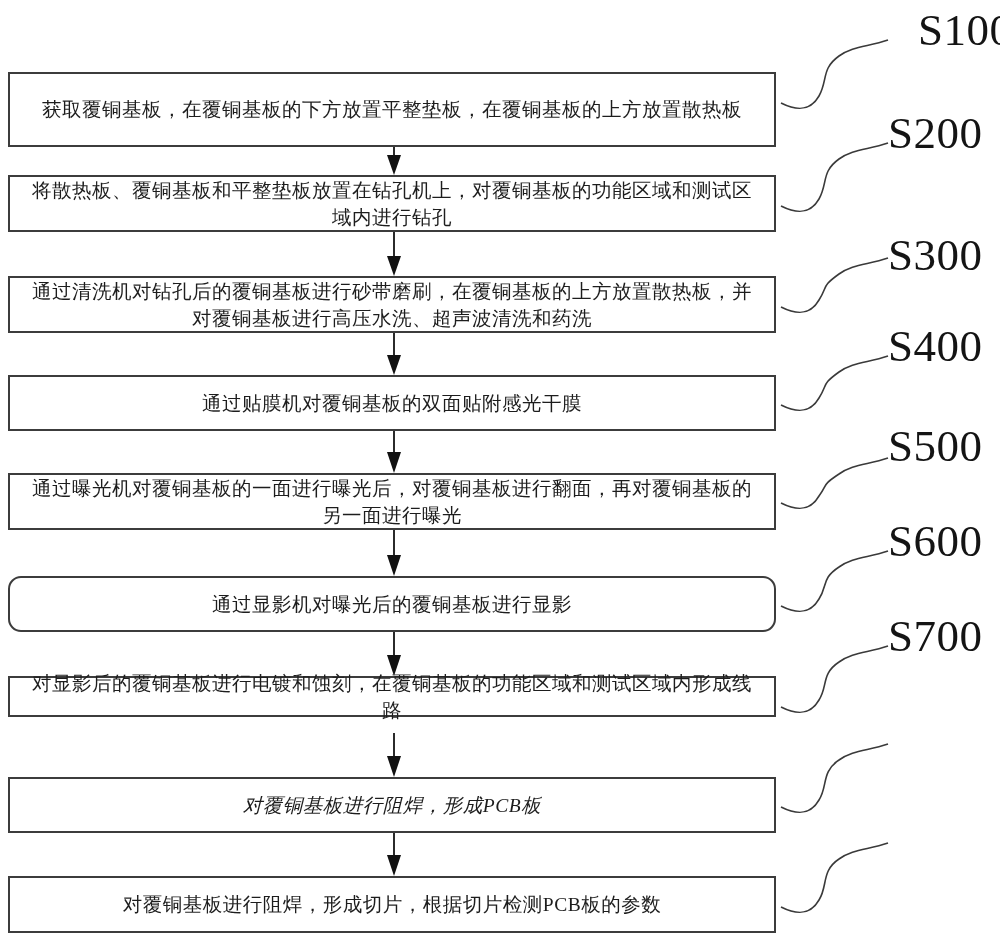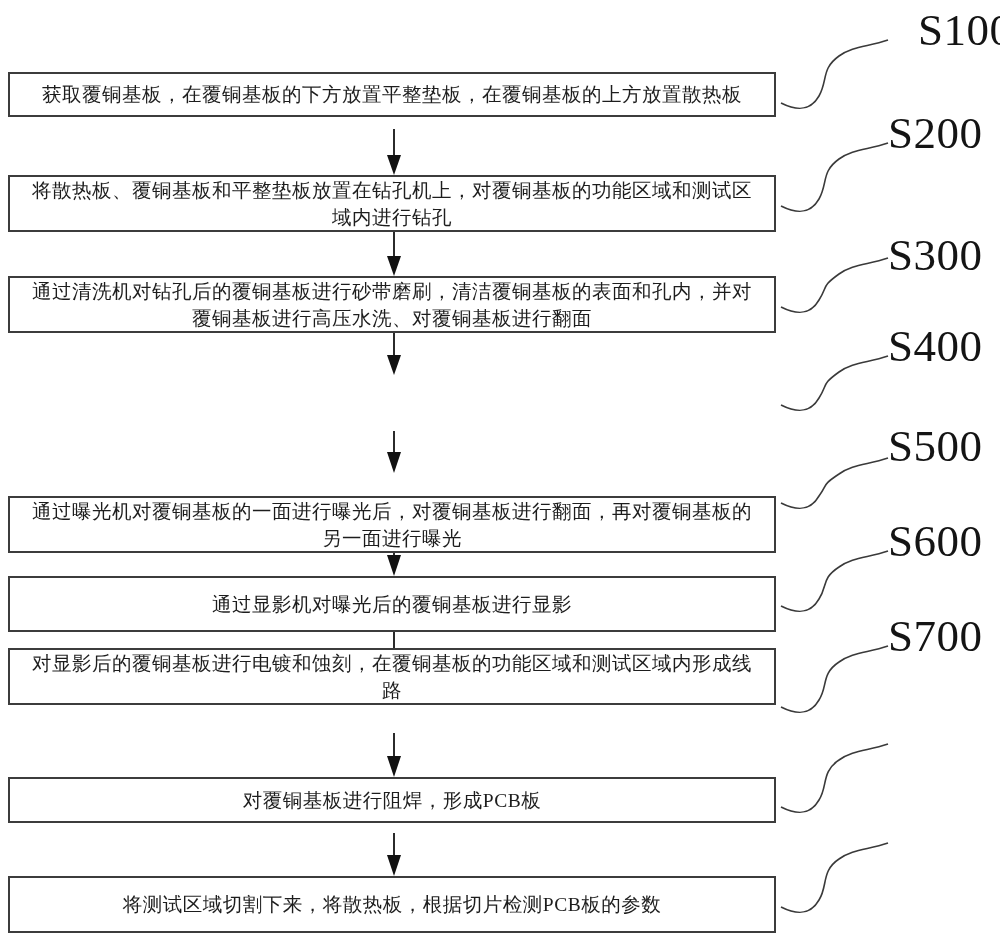--- a/index.html
+++ b/index.html
@@ -92,43 +92,46 @@
     <path class="leader" d="M781,206 C799,215 811,213 819,199 C828,183 821,172 839,159 C853,149 867,150 888,143"></path>
     <path class="leader" d="M781,307 C799,316 811,314 819,300 C828,286 821,287 839,274 C853,264 867,265 888,258"></path>
     <path class="leader" d="M781,405 C799,414 811,412 819,398 C828,384 821,385 839,372 C853,362 867,363 888,356"></path>
     <path class="leader" d="M781,503 C799,512 811,510 819,496 C828,484 821,486 839,474 C853,464 867,465 888,458"></path>
     <path class="leader" d="M781,606 C799,615 811,613 819,599 C828,585 821,579 839,567 C853,557 867,558 888,551"></path>
     <path class="leader" d="M781,707 C799,716 811,714 819,700 C828,686 821,674 839,662 C853,652 867,653 888,646"></path>
     <path class="leader" d="M781,807 C799,816 811,814 819,800 C828,786 821,772 839,760 C853,750 867,751 888,744"></path>
     <path class="leader" d="M781,907 C799,916 811,914 819,900 C828,886 821,871 839,859 C853,849 867,850 888,843"></path>
   </svg>
 
-  <div class="step-box" style="top:72px;height:45px;">
+  <div class="step-box" style="top:72px;height:75px;">
     <div class="step-text">获取覆铜基板，在覆铜基板的下方放置平整垫板，在覆铜基板的上方放置散热板</div>
   </div>
   <div class="step-box" style="top:175px;height:57px;align-items:center;">
     <div class="step-text">将散热板、覆铜基板和平整垫板放置在钻孔机上，对覆铜基板的功能区域和测试区域内进行钻孔</div>
   </div>
   <div class="step-box" style="top:276px;height:57px;">
-    <div class="step-text">通过清洗机对钻孔后的覆铜基板进行砂带磨刷，清洁覆铜基板的表面和孔内，并对覆铜基板进行高压水洗、对覆铜基板进行翻面</div>
+    <div class="step-text">通过清洗机对钻孔后的覆铜基板进行砂带磨刷，在覆铜基板的上方放置散热板，并对覆铜基板进行高压水洗、超声波清洗和药洗</div>
   </div>
-  <div class="step-box" style="top:496px;height:57px;">
+  <div class="step-box" style="top:375px;height:56px;">
+    <div class="step-text">通过贴膜机对覆铜基板的双面贴附感光干膜</div>
+  </div>
+  <div class="step-box" style="top:473px;height:57px;">
     <div class="step-text">通过曝光机对覆铜基板的一面进行曝光后，对覆铜基板进行翻面，再对覆铜基板的另一面进行曝光</div>
   </div>
-  <div class="step-box" style="top:576px;height:56px;">
+  <div class="step-box" style="top:576px;height:56px;border-radius:13px;">
     <div class="step-text">通过显影机对曝光后的覆铜基板进行显影</div>
   </div>
-  <div class="step-box" style="top:648px;height:57px;font-family:Liberation Serif, serif;">
+  <div class="step-box" style="top:676px;height:41px;font-family:Liberation Serif, serif;">
     <div class="step-text">对显影后的覆铜基板进行电镀和蚀刻，在覆铜基板的功能区域和测试区域内形成线路</div>
   </div>
-  <div class="step-box" style="top:777px;height:46px;">
+  <div class="step-box" style="top:777px;height:56px;font-style:italic;">
     <div class="step-text">对覆铜基板进行阻焊，形成PCB板</div>
   </div>
   <div class="step-box" style="top:876px;height:57px;">
-    <div class="step-text">将测试区域切割下来，将散热板，根据切片检测PCB板的参数</div>
+    <div class="step-text">对覆铜基板进行阻焊，形成切片，根据切片检测PCB板的参数</div>
   </div>
 
   <div class="step-label" style="top:8px;margin-left:30px;">S100</div>
   <div class="step-label" style="top:111px;text-align:center;">S200</div>
   <div class="step-label" style="top:233px;">S300</div>
   <div class="step-label" style="top:324px;">S400</div>
   <div class="step-label" style="top:424px;">S500</div>
   <div class="step-label" style="top:519px;">S600</div>
   <div class="step-label" style="top:614px;">S700</div>
 

